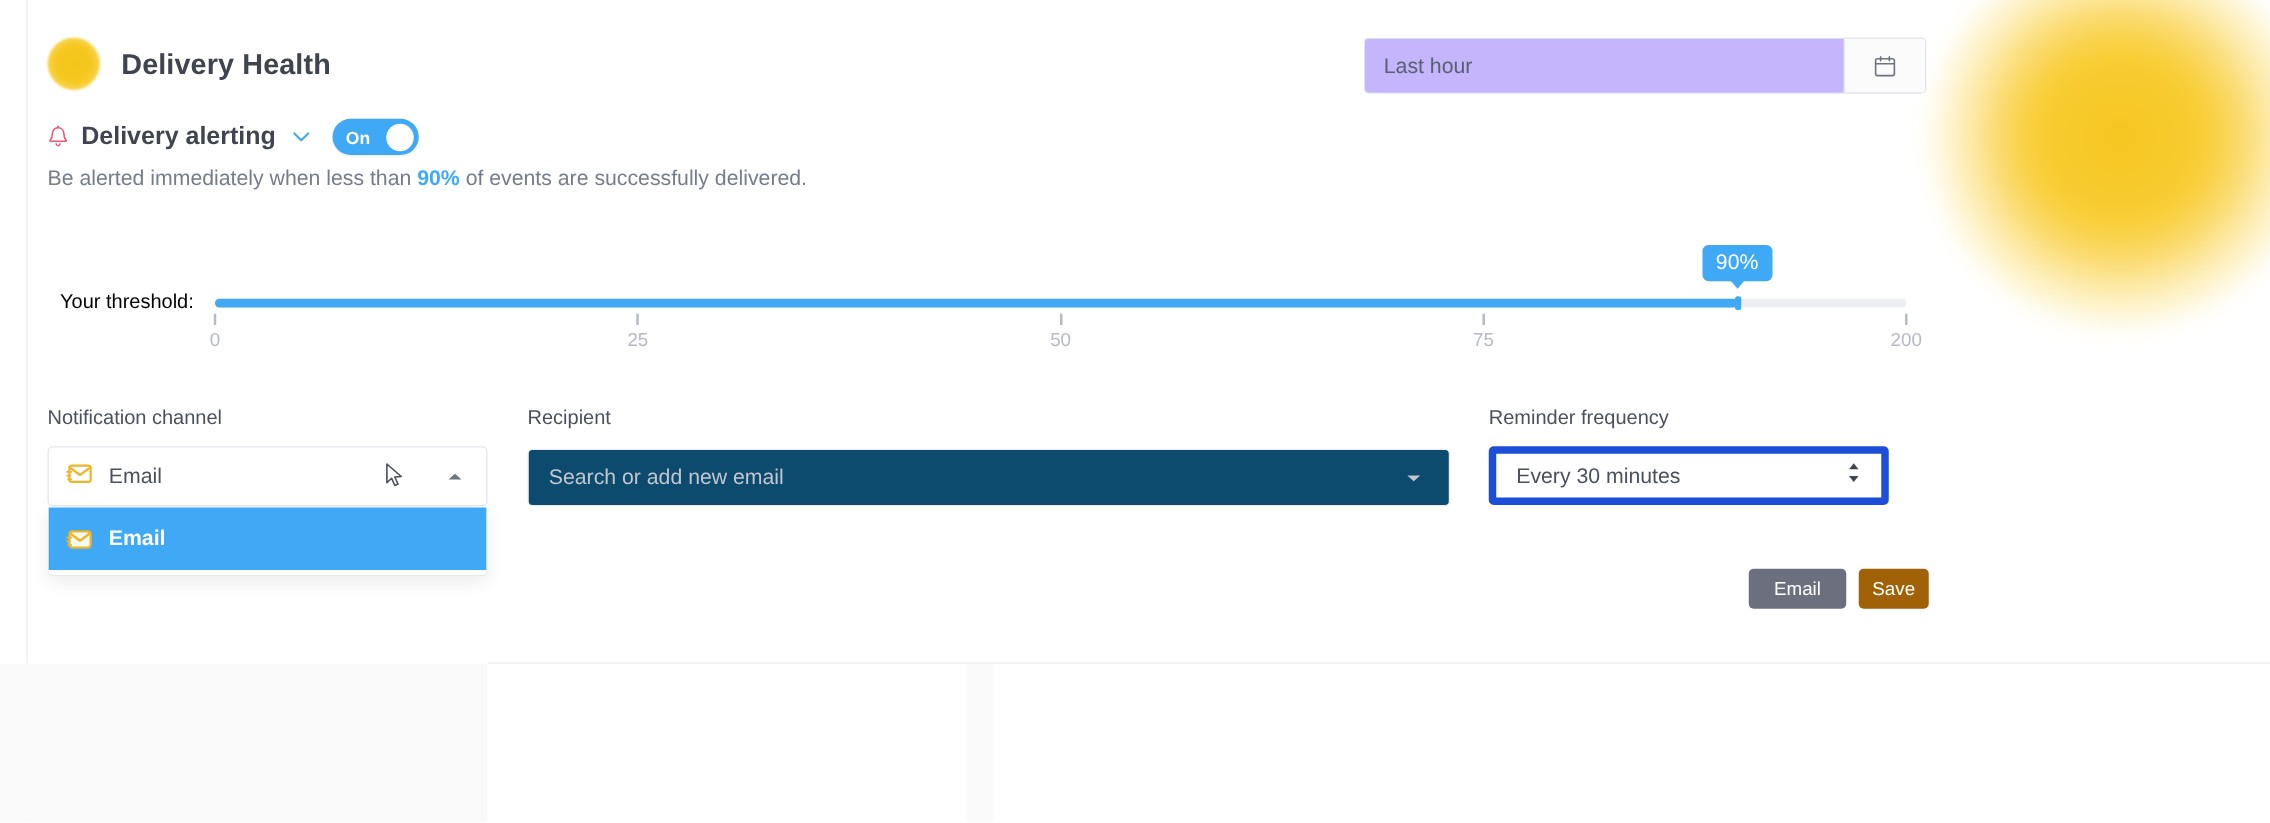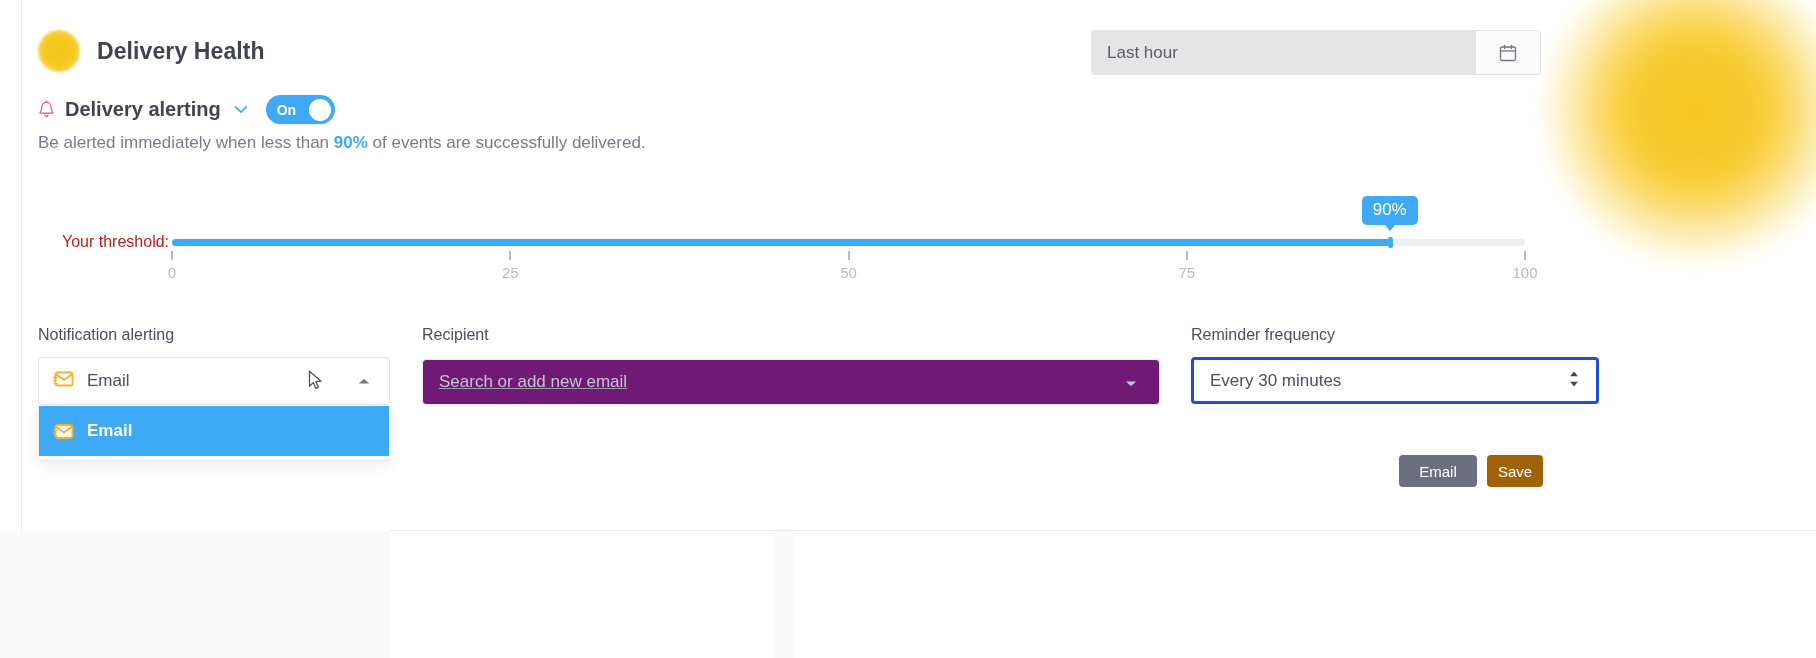--- a/index.html
+++ b/index.html
@@ -80,21 +80,21 @@
     height: 45px;
     display: flex;
     z-index: 4;
   }
   .daterange-input {
     flex: 1;
     height: 45px;
     border: 1px solid #e2e4ea;
     border-right: none;
     border-radius: 4px 0 0 4px;
-    background: #e5e5e5;
+    background: #c4b5fd;
     padding: 0 15px;
     font-size: 17px;
     color: #5b6070;
     font-family: "Liberation Sans", sans-serif;
     outline: none;
     line-height: 43px;
   }
   .daterange-btn {
     width: 66px;
     height: 45px;
@@ -171,24 +171,24 @@
   .slider-wrap {
     position: absolute;
     left: 38px;
     top: 196px;
     width: 1500px;
     height: 90px;
     z-index: 3;
   }
   .slider-label {
     position: absolute;
-    left: 24px;
+    left: 10px;
     top: 37px;
     font-size: 16px;
-    color: #b91c1c;
+    color: #000000;
   }
   .slider-track {
     position: absolute;
     left: 134px;
     top: 43px;
     width: 1353px;
     height: 7px;
     border-radius: 4px;
     background: #eceef1;
   }
@@ -330,46 +330,45 @@
 
   
   .recipient-input {
     position: absolute;
     left: 422px;
     top: 359px;
     width: 738px;
     height: 46px;
     border: 1px solid #ececf0;
     border-radius: 4px;
-    background: #701a75;
+    background: #0c4a6e;
     padding: 0 16px;
     font-size: 17px;
     color: #9aa0ad;
     font-family: "Liberation Sans", sans-serif;
     outline: none;
     z-index: 3;
-    text-decoration: underline;
   }
   .recipient-input::placeholder { color: #c2c6cf; }
   .recipient-caret {
     position: absolute;
     left: 1124px;
     top: 374px;
     z-index: 4;
     cursor: pointer;
   }
 
   
   .reminder-select {
     position: absolute;
     left: 1191px;
     top: 357px;
-    width: 408px;
+    width: 320px;
     height: 47px;
-    border: 3px solid #1d4ed8;
+    border: 6px solid #1d4ed8;
     border-radius: 4px;
     background: #ffffff;
     display: flex;
     align-items: center;
     padding: 0 16px;
     cursor: pointer;
     z-index: 3;
   }
   .reminder-value {
     flex: 1;
@@ -497,26 +496,26 @@
       <div id="slider-ticks">
           <div class="tick" style="left: 0%;"></div>
           <div class="tick-label" style="left: 0%;">0</div>
           <div class="tick" style="left: 25%;"></div>
           <div class="tick-label" style="left: 25%;">25</div>
           <div class="tick" style="left: 50%;"></div>
           <div class="tick-label" style="left: 50%;">50</div>
           <div class="tick" style="left: 75%;"></div>
           <div class="tick-label" style="left: 75%;">75</div>
           <div class="tick" style="left: 100%;"></div>
-          <div class="tick-label" style="left: 100%;">100</div>
+          <div class="tick-label" style="left: 100%;">200</div>
         </div>
     </div>
   </div>
 
-  <div class="form-label" id="label-channel">Notification alerting</div>
+  <div class="form-label" id="label-channel">Notification channel</div>
 
   <div class="select-box">
     <span>
       <svg width="22" height="18" viewBox="0 0 22 18" fill="none">
         <rect x="2.5" y="2.5" width="17" height="13" rx="1.8" fill="#ffffff" stroke="#f0b429" stroke-width="1.8"></rect>
         <path d="M3.5 4.5L11 10L18.5 4.5" stroke="#f0b429" stroke-width="1.8" stroke-linecap="round" stroke-linejoin="round"></path>
         <path d="M0.5 7.5H4M0.5 10.5H3M1.5 13.5H4" stroke="#f0b429" stroke-width="1.4" stroke-linecap="round"></path>
       </svg>
     </span>
     <span class="select-value">Email</span>

